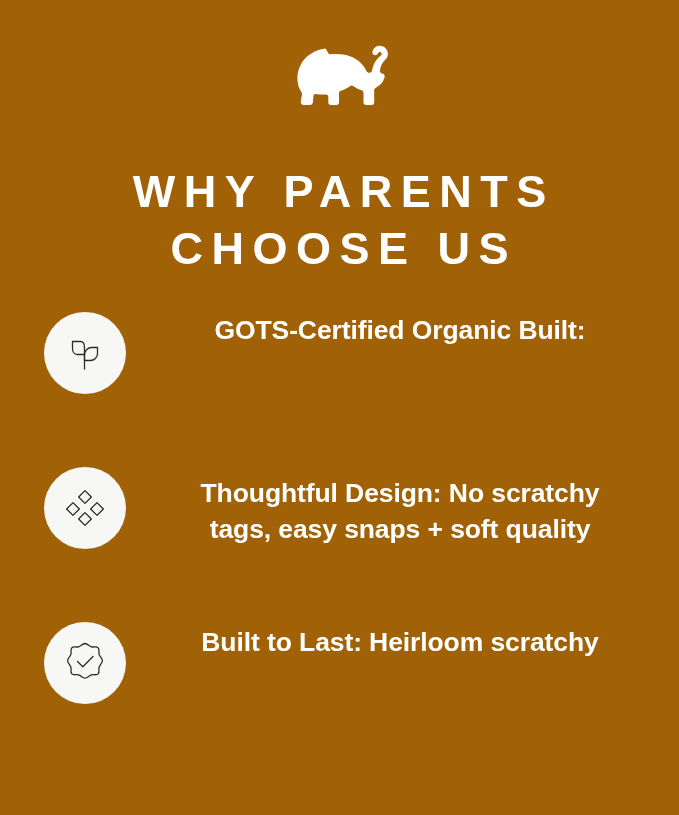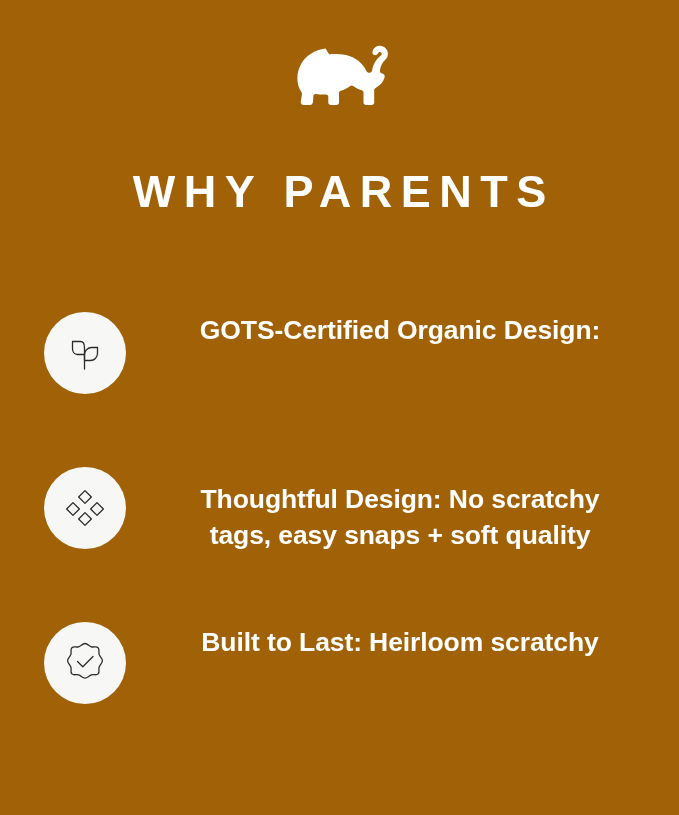--- a/index.html
+++ b/index.html
@@ -91,56 +91,57 @@
     font-family: "Liberation Sans", sans-serif;
     font-weight: bold;
     font-size: 26.5px;
     line-height: 36px;
     text-align: center;
     letter-spacing: -0.1px;
   }
   .feature-text .tline { display: block; white-space: nowrap; }
 
   .row-1 .feature-text { top: 12px; }
-  .row-2 .feature-text { top: 26px; }
+  .row-2 .feature-text { top: 20px; }
   .row-3 .feature-text { top: 14px; }
 </style>
 </head>
 <body>
 
 <div class="page">
 
   <div class="logo-wrap">
     <span>
       <svg width="96" height="72" viewBox="0 0 96 72" aria-hidden="true">
         <path fill="#FFFFFF" d="M33.5 10.5c-10.8 1.4-19.8 7.2-24.4 15.6C5.6 32.4 4.6 39.4 6 45.9c0.6 2.9 1.8 5.6 3.3 7.8 0.6 0.9 0.8 1.9 0.6 3l-1.1 6.7c-0.3 1.9 1.1 3.6 3 3.6h6.1c1.6 0 2.9-1.2 3-2.8l0.5-6.3c0.1-1.2 1.2-2.1 2.4-1.9 3.2 0.5 6.6 0.7 10.1 0.5 1.3-0.1 2.4 0.9 2.4 2.2v5.9c0 1.4 1.1 2.5 2.5 2.5h5.7c1.4 0 2.5-1.1 2.5-2.5v-9.4c0-1.1 0.7-2.1 1.8-2.4 3.5-1.1 6.7-2.7 9.4-4.8 0.9-0.7 2.1-0.7 3 0 2.4 1.9 5.3 3.3 8.5 4.2 1.1 0.3 1.8 1.3 1.8 2.4v10c0 1.4 1.1 2.5 2.5 2.5h5.7c1.4 0 2.5-1.1 2.5-2.5V52.2c0-1 0.5-1.9 1.4-2.3 4.6-2.3 7.8-6.1 9-10.6 0.4-1.5-0.4-3-1.8-3.5-0.2-0.1-0.4-0.1-0.6-0.2-1.5-0.3-2.5-1.7-2.3-3.2 0.6-4.4 2.6-8.2 5.6-10.9 1.3-1.2 2.1-2.7 2.3-4.4 0.3-2.4-0.4-4.8-2-6.6-1.7-1.9-4.2-2.9-6.7-2.7-3.3 0.3-6 2.8-6.6 6-0.3 1.5 0.6 2.9 2 3.3 1.5 0.4 3-0.4 3.5-1.8 0.3-0.9 1.2-1.5 2.1-1.3 1.1 0.2 1.8 1.3 1.5 2.4-0.1 0.5-0.4 0.9-0.8 1.2-4.6 3.6-7.7 8.9-8.7 15-0.2 1.2-1.1 2.1-2.3 2.2-1.4 0.2-2.8-0.5-3.4-1.8-3.6-7.9-11.1-13.7-20.4-15.9-5.6-1.3-11.4-1.5-16.9-0.8z"></path>
       </svg>
     </span>
   </div>
 
   <h1 class="heading">
     <span class="line">WHY PARENTS</span>
+    <span class="line">CHOOSE US</span>
   </h1>
 
   <div class="features">
 
     <div class="feature-row row-1">
       <div class="icon-circle">
         <span>
           <svg width="44" height="44" viewBox="0 0 44 44" aria-hidden="true">
             <g fill="none" stroke="#2B2B2B" stroke-width="1.3" stroke-linecap="round" stroke-linejoin="round">
               <path d="M21.5 23.5 L21.5 38"></path>
               <path d="M9.5 10.5 L17.5 10.5 C20.3 10.5 21.5 13.2 21.5 16.5 L21.5 23.5 L14.5 23.5 C11.2 23.5 9.5 20.5 9.5 17.5 Z"></path>
               <path d="M34.5 16.5 L28.5 16.5 C25.2 16.5 21.5 19.5 21.5 23.5 L21.5 29.5 L27.5 29.5 C31.2 29.5 34.5 26.5 34.5 22.5 Z"></path>
             </g>
           </svg>
         </span>
       </div>
       <div class="feature-text">
-        <span class="tline">GOTS-Certified Organic Design:</span>
+        <span class="tline">GOTS-Certified Organic Built:</span>
       </div>
     </div>
 
     <div class="feature-row row-2">
       <div class="icon-circle">
         <span>
           <svg width="44" height="44" viewBox="0 0 44 44" aria-hidden="true">
             <g fill="none" stroke="#2B2B2B" stroke-width="1.3" stroke-linejoin="round">
               <rect x="17.5" y="6.5" width="9" height="9" transform="rotate(45 22 11)"></rect>
               <rect x="5.5" y="18.5" width="9" height="9" transform="rotate(45 10 23)"></rect>

